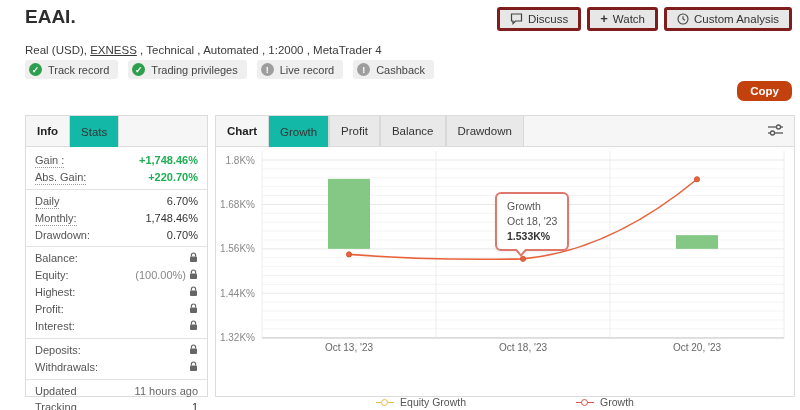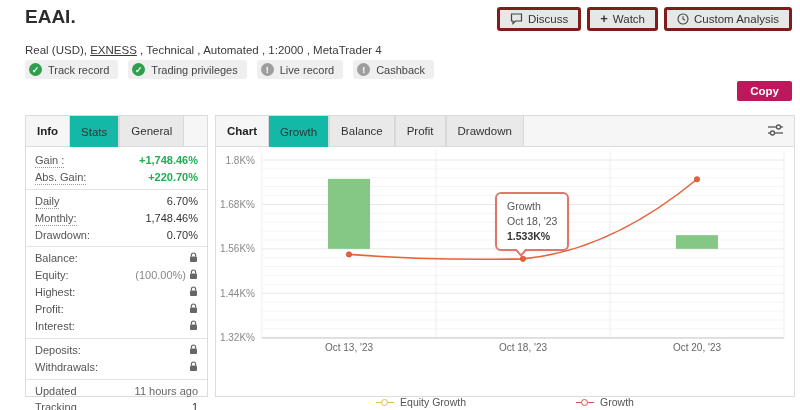--- a/index.html
+++ b/index.html
@@ -16,22 +16,22 @@
           border-radius:3px; padding:3px 10px; font-size:11.5px; color:#333; cursor:pointer; }
   .abtn svg { display:block; }
   .plus-glyph { font-size:13px; font-weight:bold; line-height:10px; }
   .badges { position:absolute; left:25px; top:60px; display:flex; gap:10px; }
   .badge { display:inline-flex; align-items:center; gap:6px; background:#efefef; border-radius:3px;
            padding:3px 9px 3px 4px; font-size:11px; color:#444; }
   .badge .bicon { width:13px; height:13px; border-radius:50%; display:inline-flex; align-items:center;
                   justify-content:center; color:#fff; font-size:9px; font-weight:bold; }
   .badge.verified .bicon { background:#2e9e4f; }
   .badge.inactive .bicon { background:#9e9e9e; }
-  .copy-btn { position:absolute; right:8px; top:81px; background:#be185d; color:#fff; border:none;
-              border-radius:2px; font-size:11.5px; font-weight:bold; padding:4px 13px; cursor:pointer; }
+  .copy-btn { position:absolute; right:8px; top:81px; background:#c2410c; color:#fff; border:none;
+              border-radius:7px; font-size:11.5px; font-weight:bold; padding:4px 13px; cursor:pointer; }
 
   
   .panel { position:absolute; top:115px; background:#fff; border:1px solid #dcdcdc; }
   .stats-panel { left:25px; width:183px; height:282px; }
   .chart-panel { left:215px; width:580px; height:282px; }
   .phead { display:flex; align-items:stretch; height:31px; background:#f6f6f6; border-bottom:1px solid #dcdcdc; font-size:11.5px; }
   .ptab { display:flex; align-items:center; padding:0 11px; cursor:pointer; color:#333; }
   .ptab.plain { font-weight:bold; color:#222; cursor:pointer; }
   .ptab.inactive { background:#e9e9e9; border-left:1px solid #d8d8d8; border-right:1px solid #d8d8d8; }
   .ptab.active { background:#14b8a6; border-left:1px solid #d8d8d8; border-right:1px solid #d8d8d8; margin-bottom:-1px; }
@@ -120,21 +120,20 @@
       <span>Cashback</span>
     </div>
   </div>
 
   <button class="copy-btn">Copy</button>
 
   <div class="panel stats-panel">
     <div class="phead">
       <div class="ptab plain">Info</div>
       <div class="ptab active">Stats</div>
-      <div class="ptab inactive">General</div>
     </div>
     <div class="stats-body">
         <div class="srow">
           <span class="slabel dotted">Gain :</span>
           <span class="svalue green">+1,748.46%</span>
         </div>
         <div class="srow">
           <span class="slabel dotted">Abs. Gain:</span>
           <span class="svalue green">+220.70%</span>
         </div>
@@ -226,22 +225,22 @@
           <span class="slabel">Tracking</span>
           <span class="svalue">1</span>
         </div>
       </div>
   </div>
 
   <div class="panel chart-panel">
     <div class="phead">
       <div class="ptab plain">Chart</div>
       <div class="ptab active">Growth</div>
+      <div class="ptab inactive">Profit</div>
       <div class="ptab inactive">Balance</div>
-      <div class="ptab inactive">Profit</div>
       <div class="ptab inactive">Drawdown</div>
       <div class="spacer"></div>
       <div class="filter-btn">
         <span><svg width="17" height="16" viewBox="0 0 17 16">
               <g stroke="#555" stroke-width="1.3" fill="#fff">
                 <line x1="1" y1="5" x2="16" y2="5"></line>
                 <circle cx="11.5" cy="5" r="2"></circle>
                 <line x1="1" y1="11" x2="16" y2="11"></line>
                 <circle cx="5.5" cy="11" r="2"></circle>
               </g>

